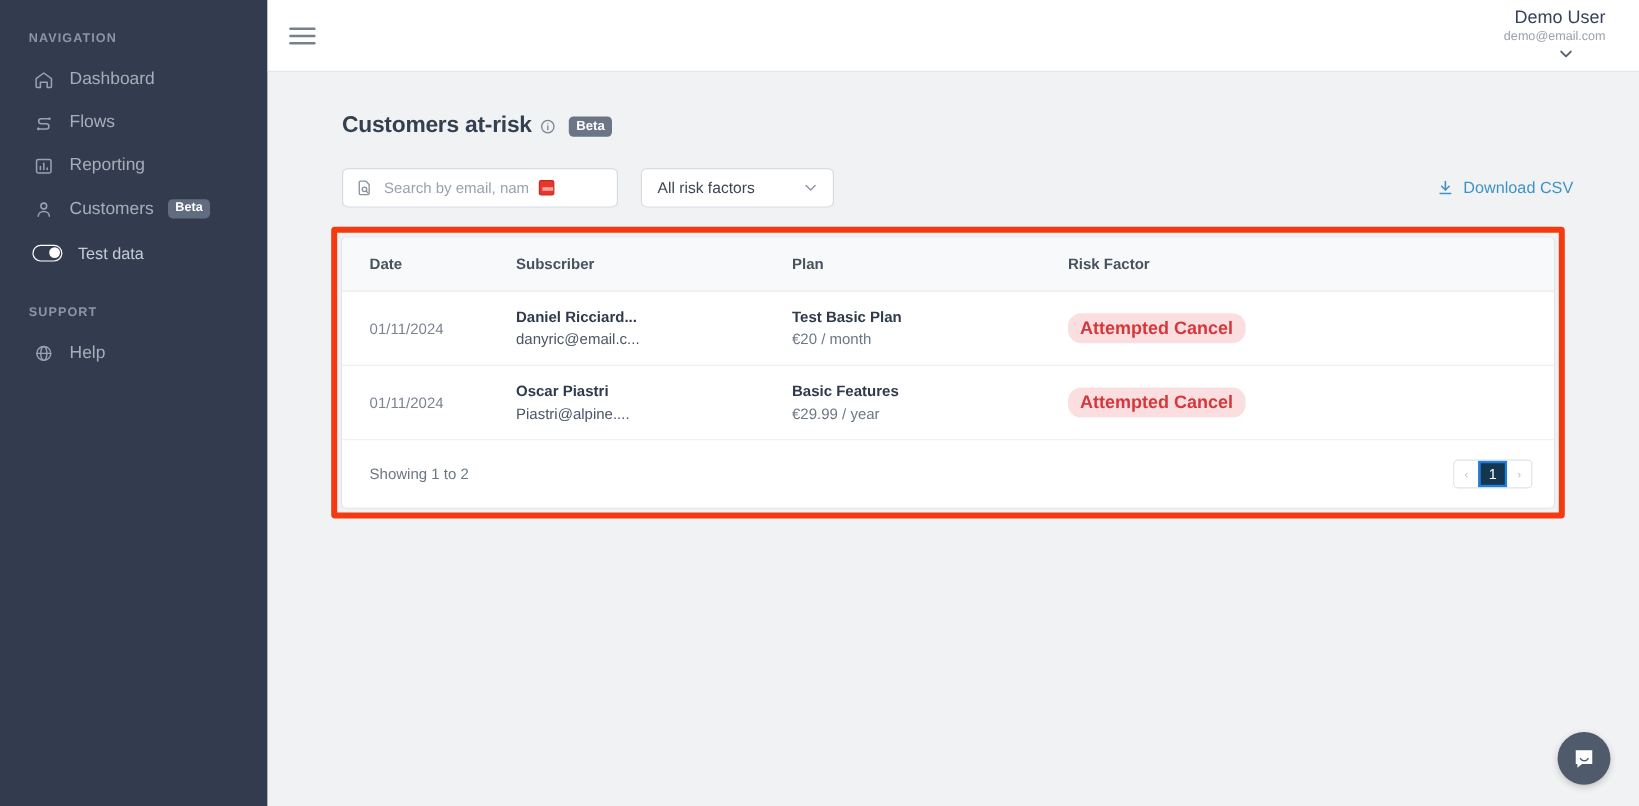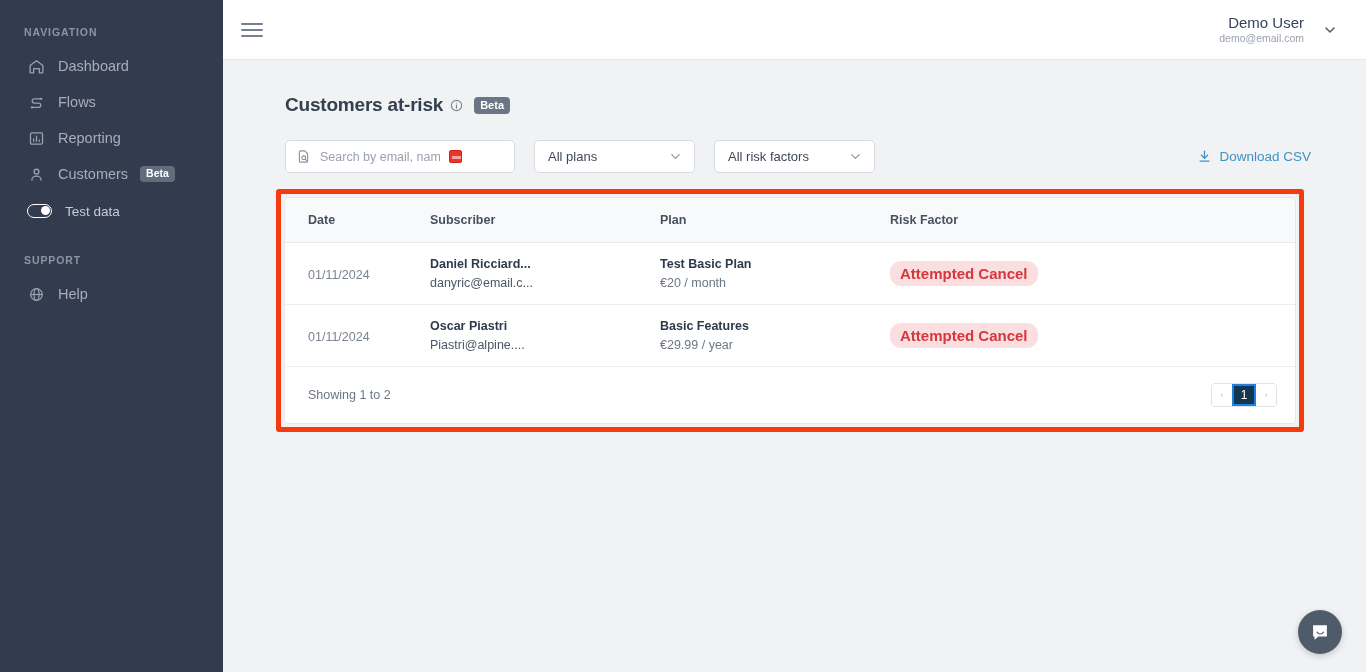--- a/index.html
+++ b/index.html
@@ -117,20 +117,21 @@
   }
   .hamburger { width: 22px; cursor: pointer; }
   .hamburger span {
     display: block; height: 2px; background: #78808f;
     border-radius: 2px; margin: 4px 0;
   }
   .user-block {
     margin-left: auto;
     display: flex; align-items: center;
     cursor: pointer;
+    flex-direction: column;
   }
   .user-text { text-align: right; line-height: 1.25; }
   .user-name { font-size: 15px; color: #36425a; }
   .user-email { font-size: 10.5px; color: #9aa2ae; }
   .chev {
     margin-left: 18px;
     color: #55606f;
     display: flex; align-items: center;
   }
 
@@ -397,28 +398,20 @@
             <svg width="15" height="15" viewBox="0 0 24 24" fill="none" stroke="currentColor" stroke-width="1.8" stroke-linejoin="round">
                 <path d="M14 3H7a1.6 1.6 0 0 0-1.6 1.6v14.8A1.6 1.6 0 0 0 7 21h10a1.6 1.6 0 0 0 1.6-1.6V7.6z"></path>
                 <circle cx="12.4" cy="14" r="3"></circle>
                 <line x1="14.7" y1="16.4" x2="16.8" y2="18.5" stroke-linecap="round"></line>
               </svg>
           </span>
           <input type="text" placeholder="Search by email, name" style="">
           <span class="red-marker"></span>
         </div>
 
-        <div class="select-box">
-          <span>All plans</span>
-          <span class="sel-chev">
-            <svg width="15" height="15" viewBox="0 0 24 24" fill="none" stroke="currentColor" stroke-width="1.9" stroke-linecap="round" stroke-linejoin="round">
-                <polyline points="6 9 12 15 18 9"></polyline>
-              </svg>
-          </span>
-        </div>
 
         <div class="select-box">
           <span>All risk factors</span>
           <span class="sel-chev">
             <svg width="15" height="15" viewBox="0 0 24 24" fill="none" stroke="currentColor" stroke-width="1.9" stroke-linecap="round" stroke-linejoin="round">
                 <polyline points="6 9 12 15 18 9"></polyline>
               </svg>
           </span>
         </div>
 

